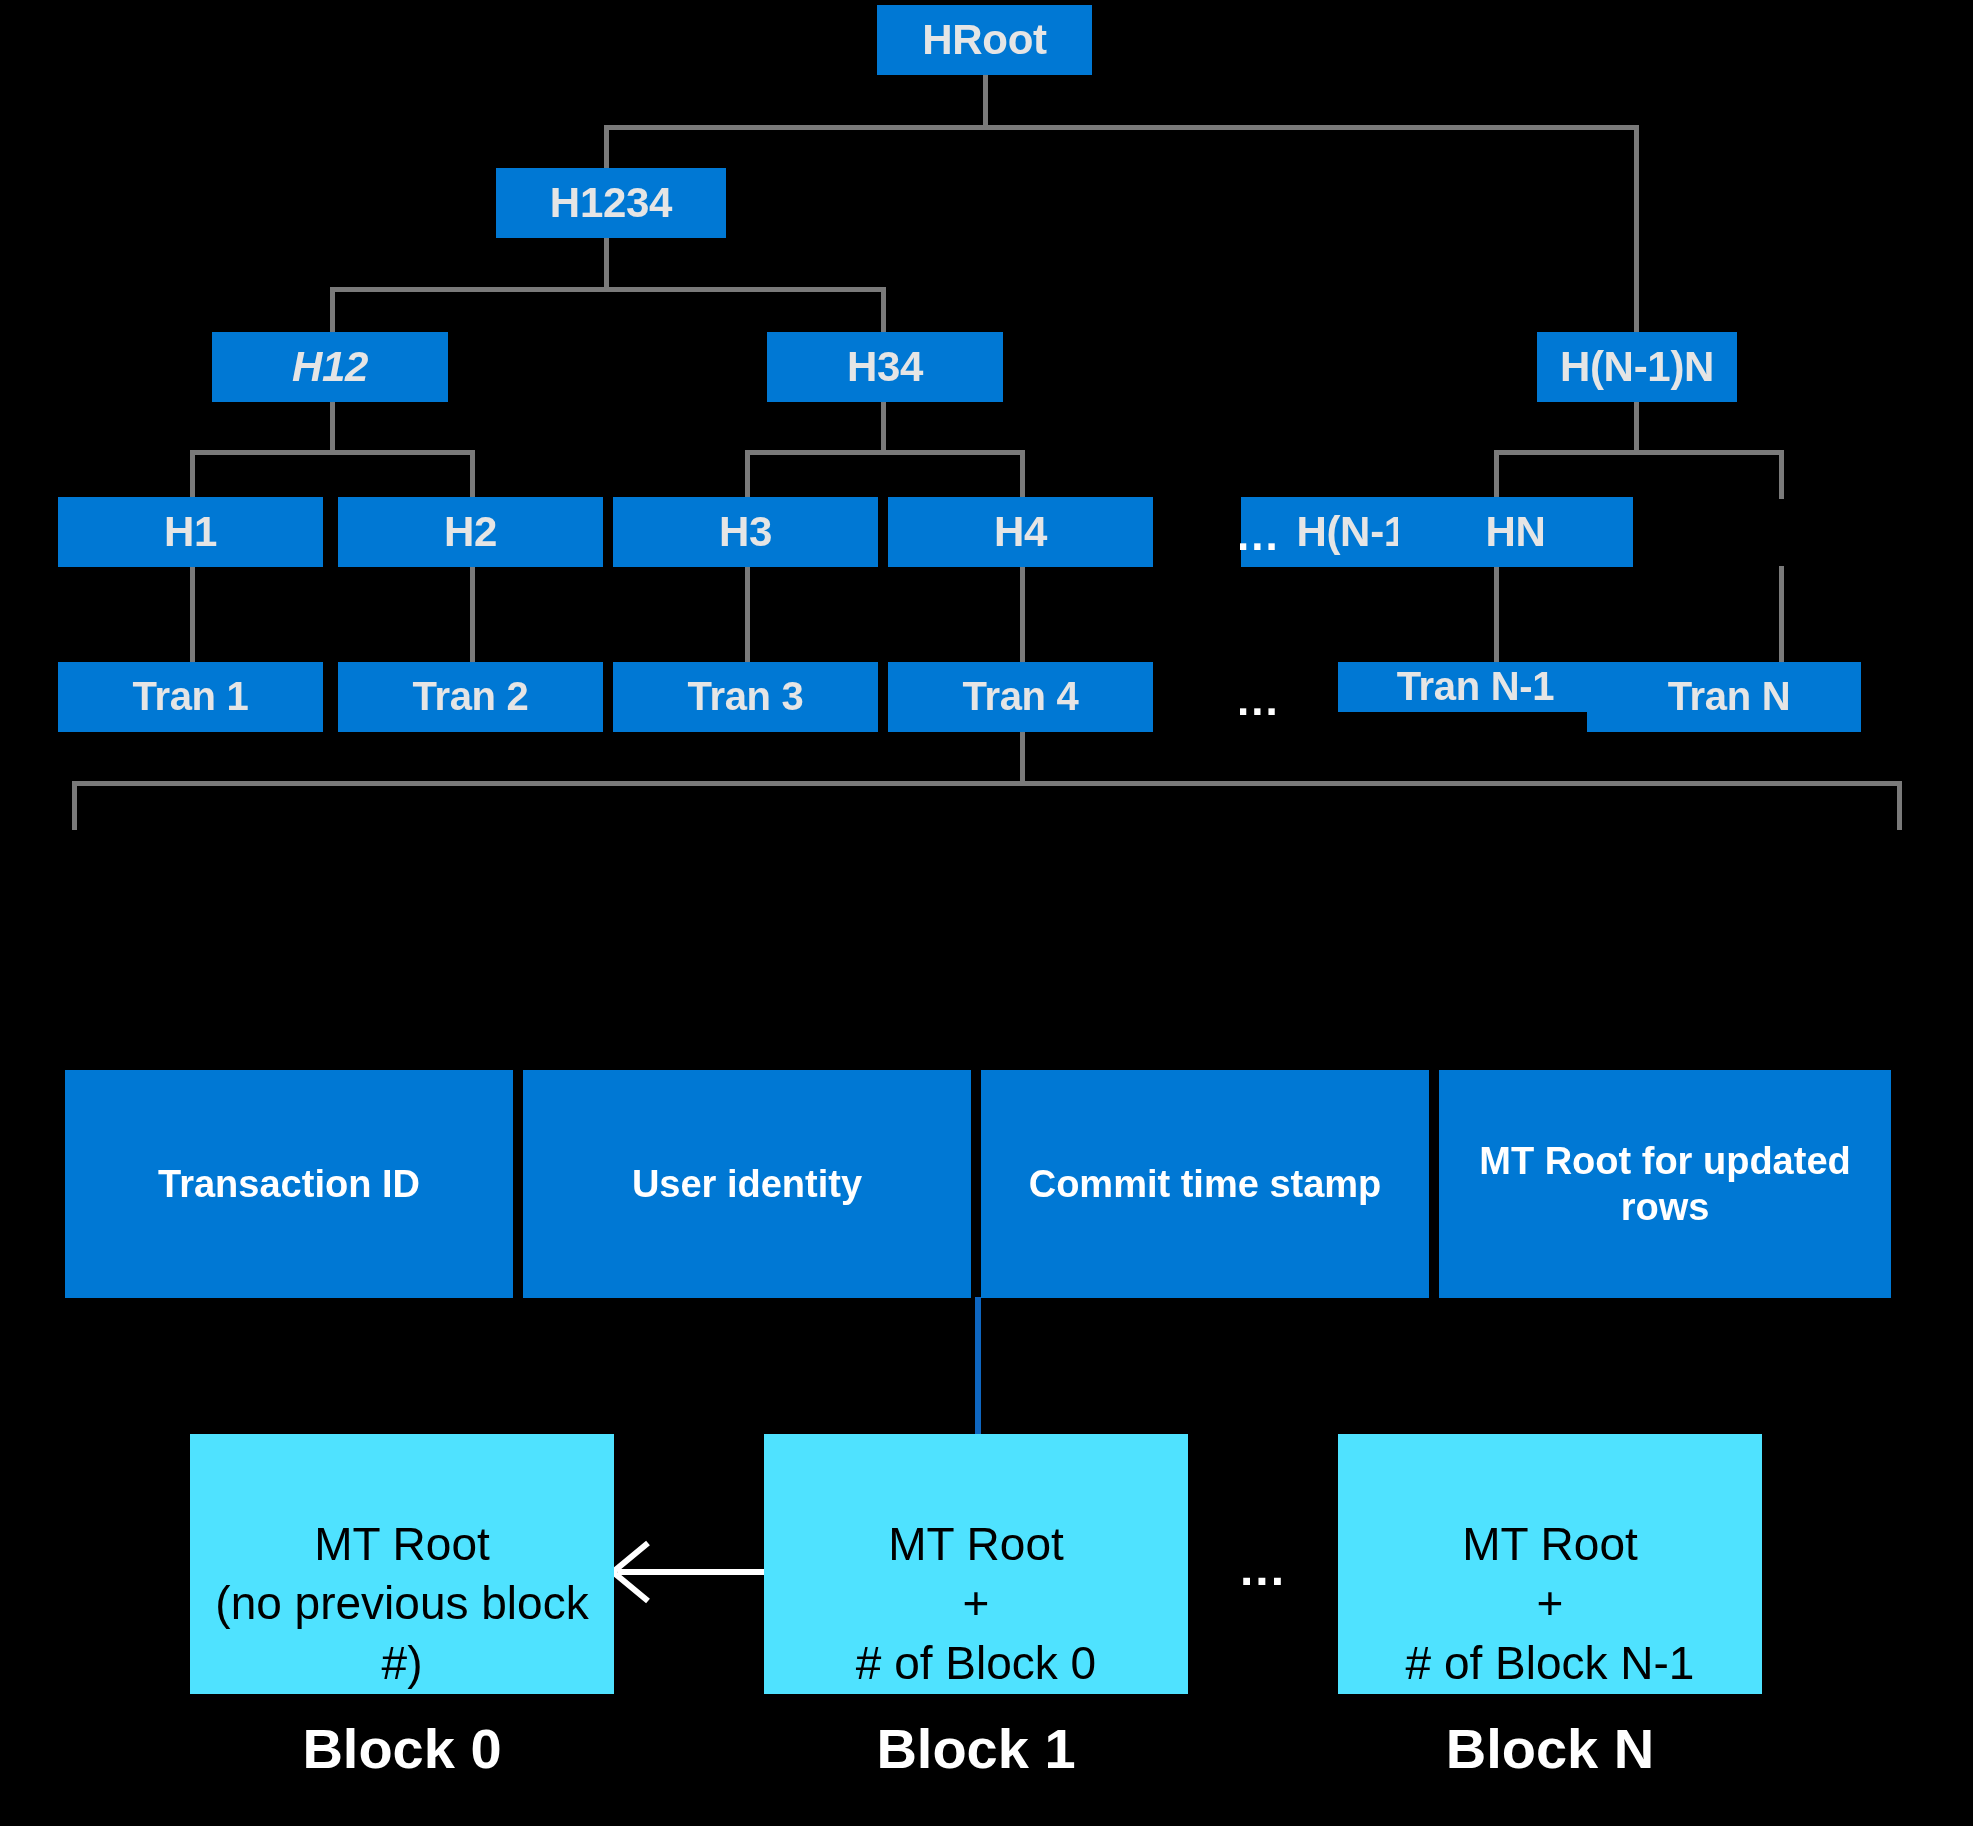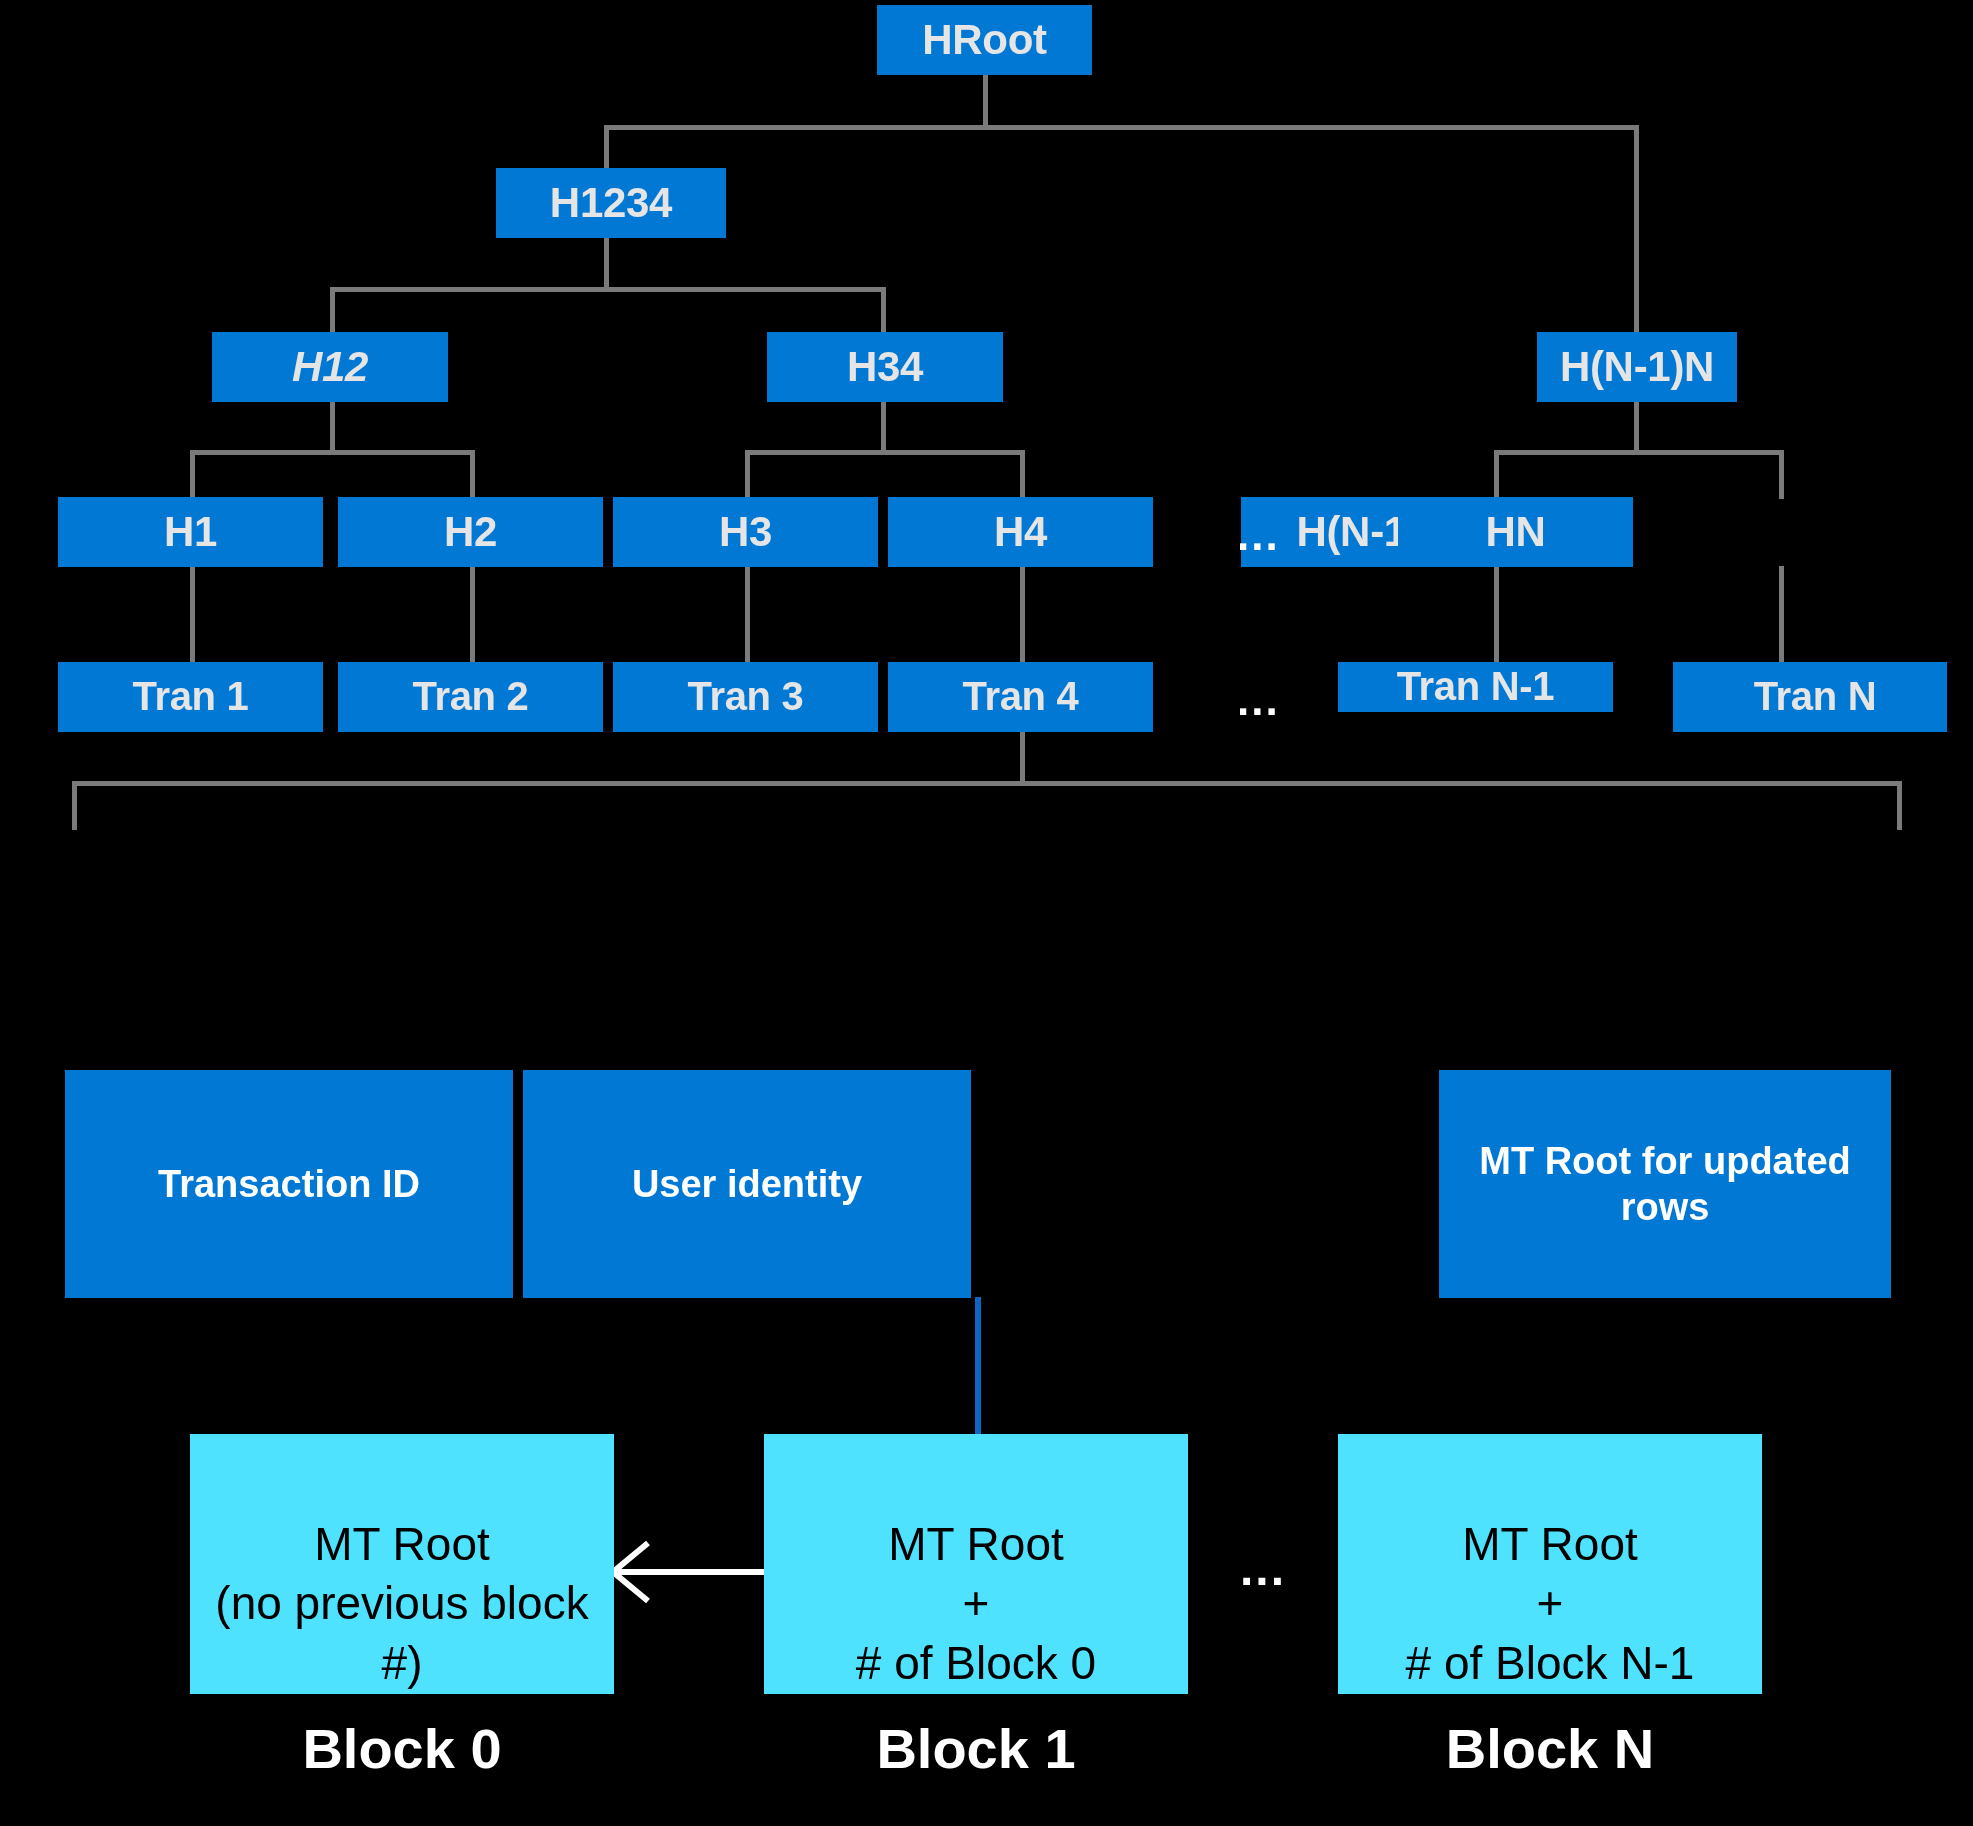--- a/index.html
+++ b/index.html
@@ -190,31 +190,34 @@
   </div>
   <div class="node trannode" style="left:613px; top:662px; width:265px; height:70px;">
     <span>Tran 3</span>
   </div>
   <div class="node trannode" style="left:888px; top:662px; width:265px; height:70px;">
     <span>Tran 4</span>
   </div>
   <div class="node trannode" style="left:1338px; top:662px; width:275px; height:50px;">
     <span>Tran N-1</span>
   </div>
-  <div class="node trannode" style="left:1673px; top:662px; width:274px; height:70px;padding-left:10px;">
+  <div class="node trannode" style="left:1587px; top:662px; width:274px; height:70px;padding-left:10px;">
     <span>Tran N</span>
   </div>
 
   <div class="ell" style="left:1237px; top:678px;">...</div>
 
   <div class="recfield" style="left:523px; top:1070px; width:448px; height:228px;">
     <span>User identity</span>
   </div>
   <div class="recfield" style="left:65px; top:1070px; width:448px; height:228px;">
     <span>Transaction ID</span>
+  </div>
+  <div class="recfield" style="left:981px; top:1070px; width:448px; height:228px;">
+    <span>Commit time stamp</span>
   </div>
   <div class="recfield" style="left:1439px; top:1070px; width:452px; height:228px;">
     <span>MT Root for updated rows</span>
   </div>
 
   <div class="blocknode" style="left:190px; top:1434px; width:424px; height:260px;">
     <span style="white-space:pre-line;">MT Root
 (no previous block #)</span>
   </div>
   <div class="blocklabel" style="left:190px; top:1716px; width:424px;">Block 0</div>

